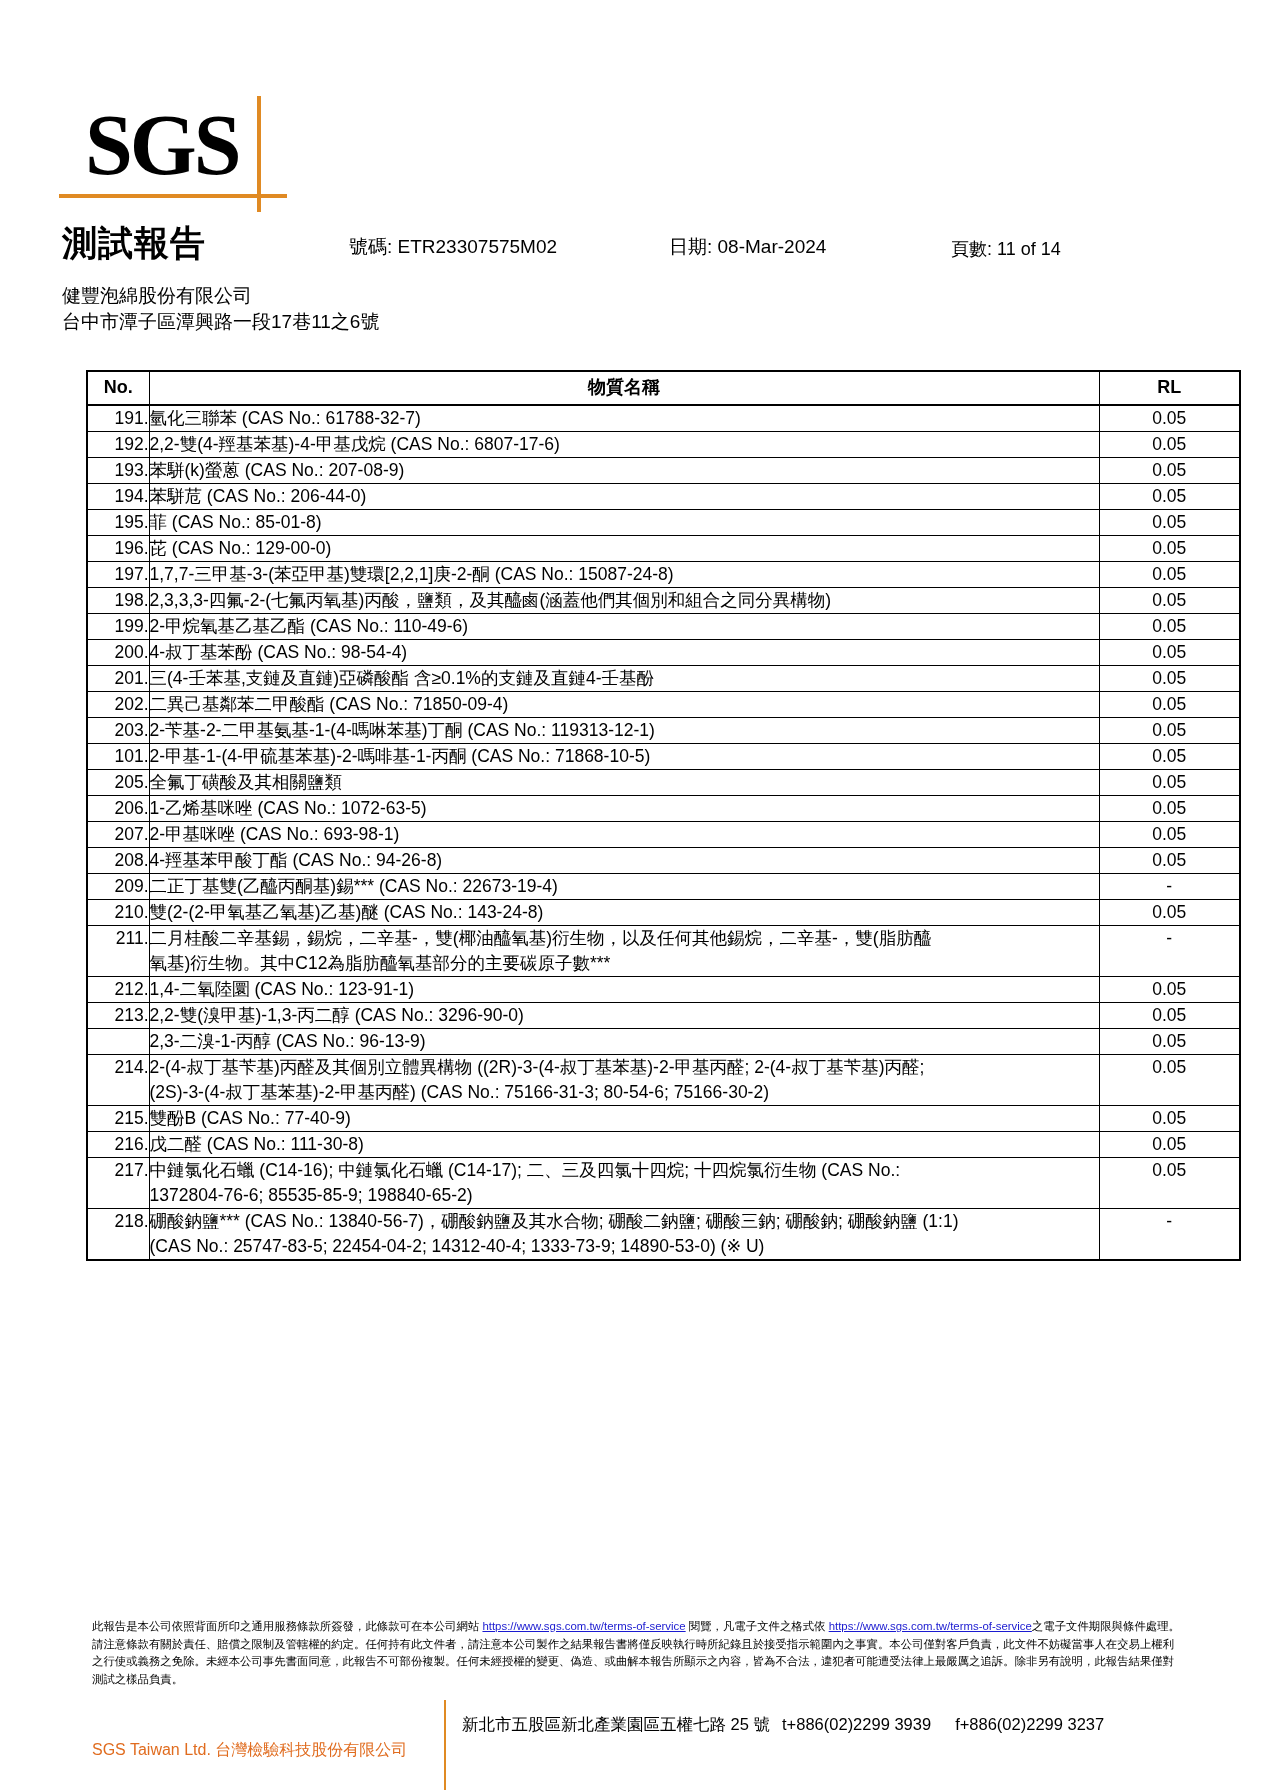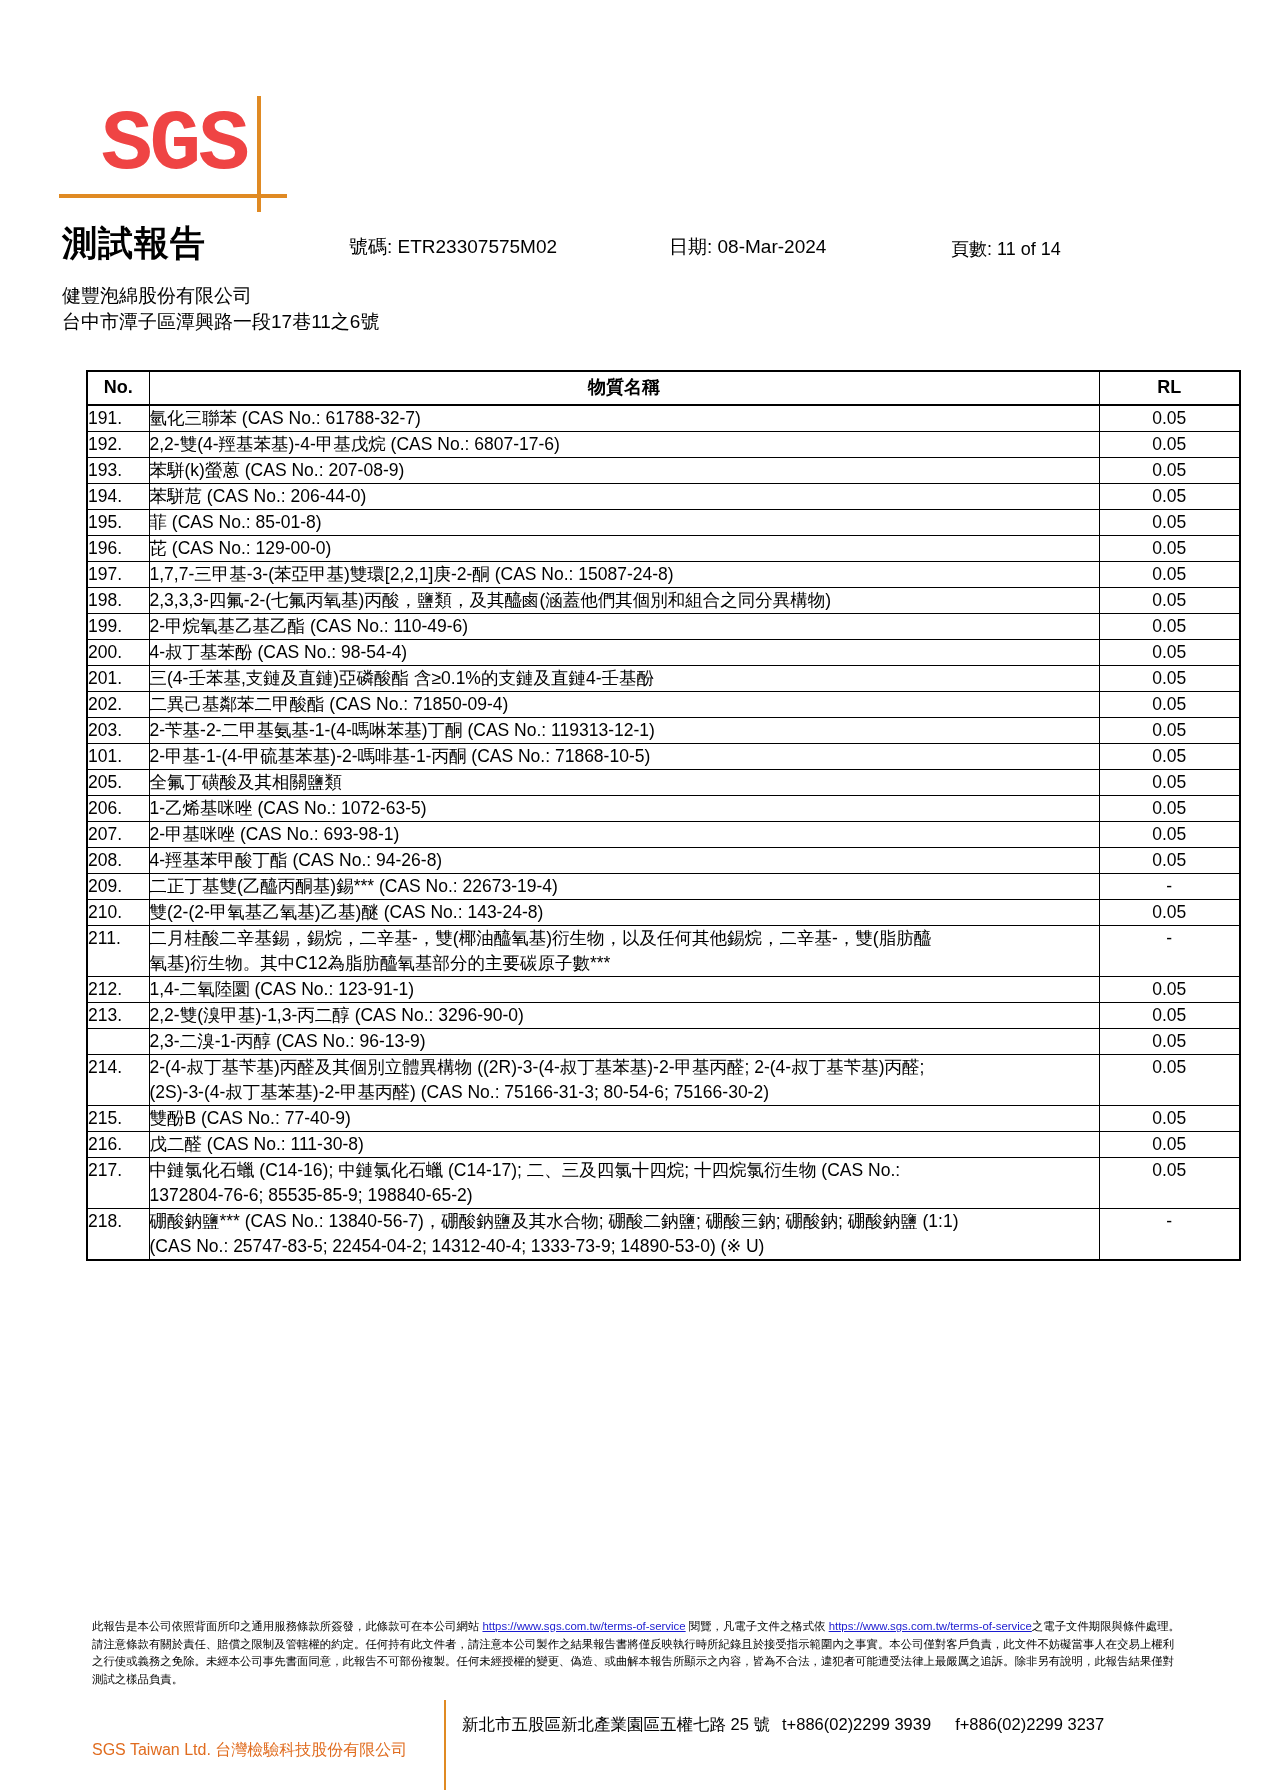--- a/index.html
+++ b/index.html
@@ -25,27 +25,27 @@
   
   .logo-block {
     position: absolute;
     left: 84px;
     top: 110px;
     width: 300px;
     height: 110px;
   }
   .logo-text {
     position: absolute;
-    left: 17px;
+    left: 1px;
     top: -8px;
-    font-family: Liberation Mono, monospace;
+    font-family: Liberation Serif, serif;
     font-weight: bold;
     font-size: 86px;
     letter-spacing: -3px;
-    color: #ef4444;
+    color: #000000;
     line-height: 1;
   }
   .logo-vbar {
     position: absolute;
     left: 173px;
     top: -14px;
     width: 4px;
     height: 116px;
     background: #e08a23;
   }
@@ -138,20 +138,21 @@
     font-weight: bold;
     text-align: center;
     padding: 3px 0 4px 0;
     font-size: 18px;
   }
   thead th.h-no { font-size: 19px; }
   thead th.h-name { font-size: 19px; }
   thead th.h-rl { font-size: 18px; }
 
   td.num {
+    text-align: right;
     padding: 2px 4px 2px 0;
     white-space: nowrap;
   }
   td.name {
     text-align: left;
     padding: 2px 3px 2px 4px;
     word-break: break-word;
   }
   td.rl {
     text-align: center;

